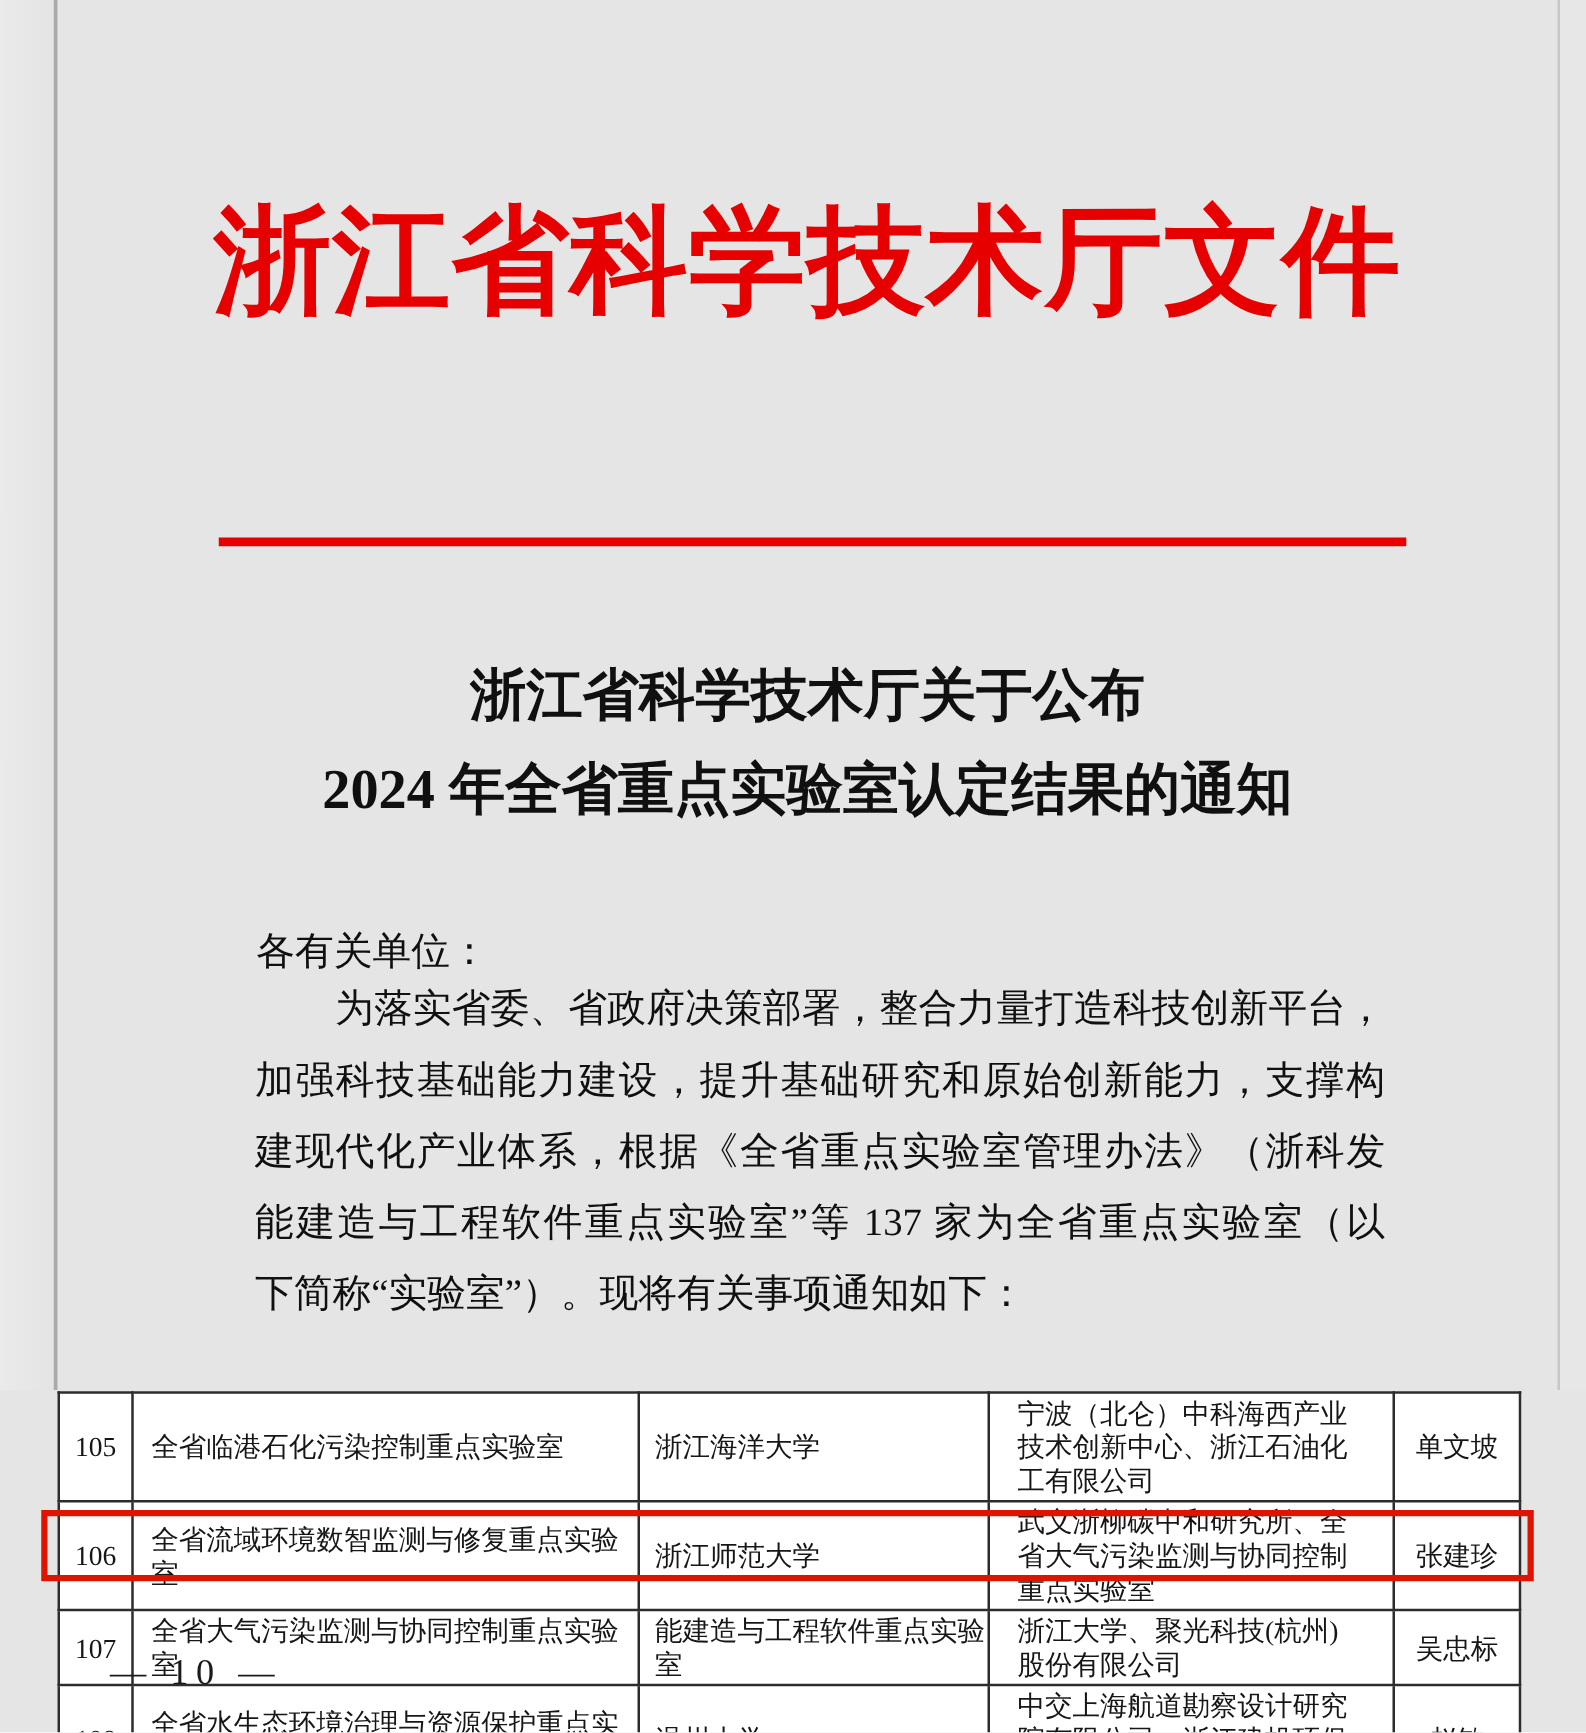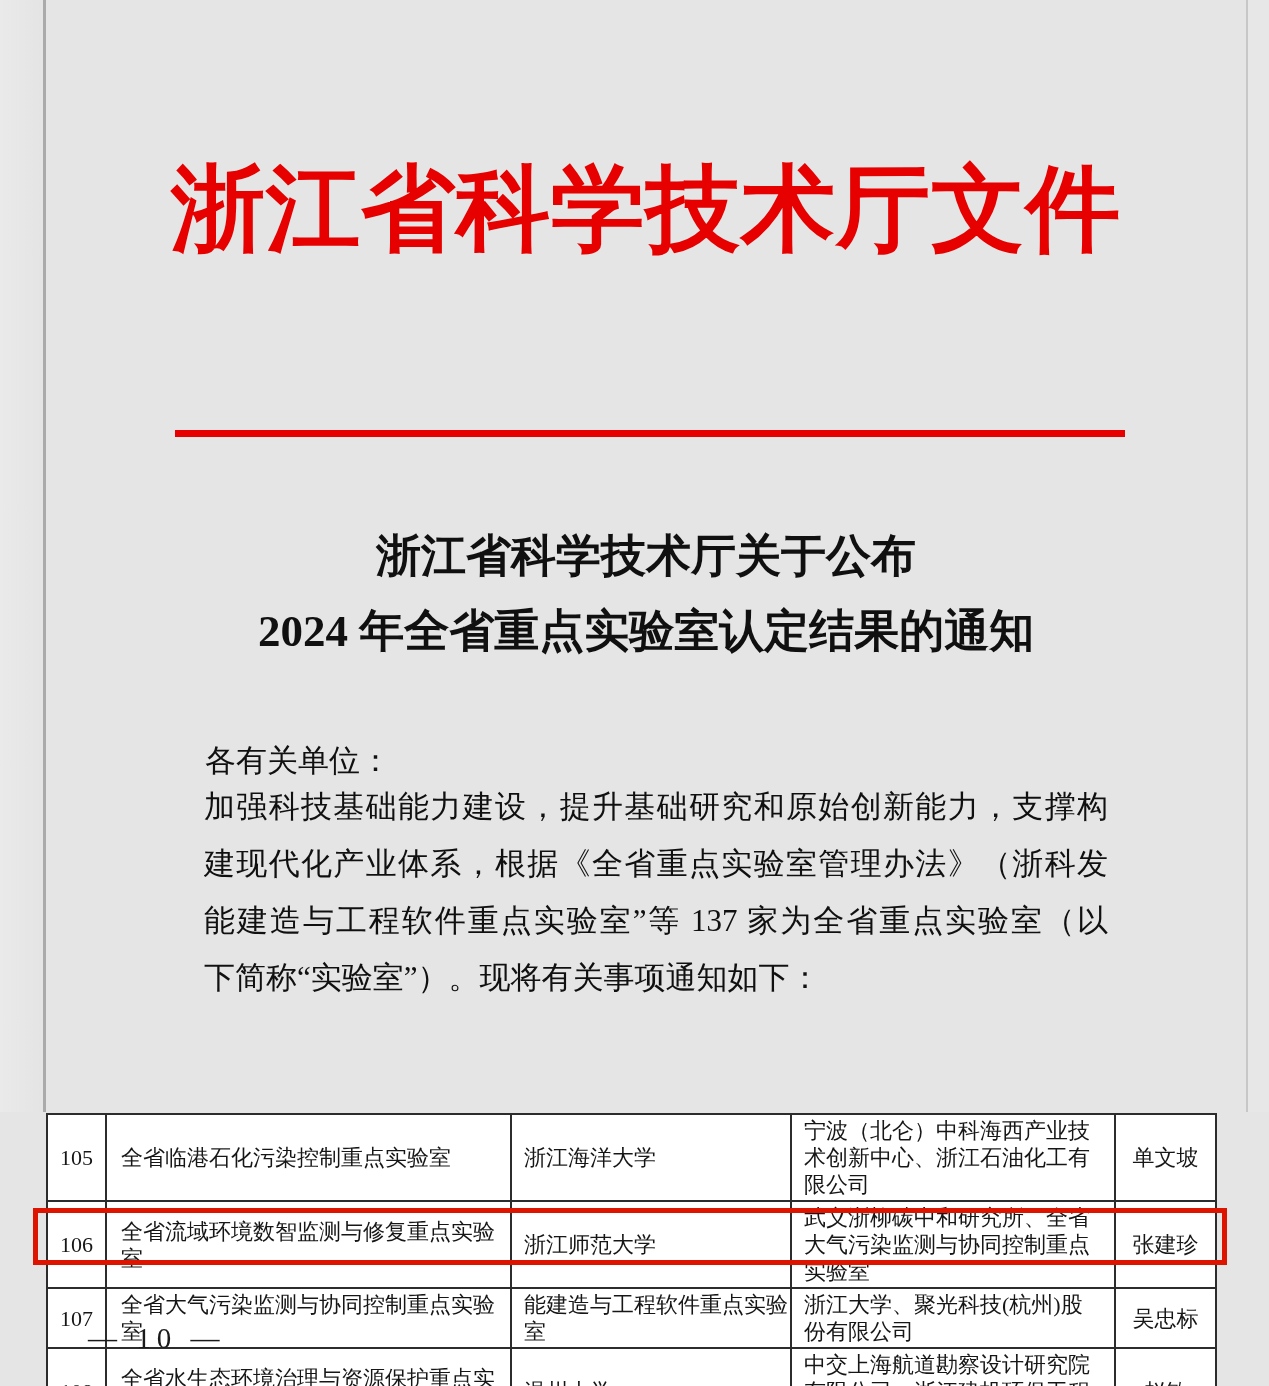--- a/index.html
+++ b/index.html
@@ -59,21 +59,21 @@
     line-height:27px;
   }
   .col-no   { width:59px; }
   .col-lab  { width:405px; }
   .col-inst { width:280px; }
   .col-part { width:324px; }
   .col-dir  { width:101px; }
   .cell-no, .cell-dir { text-align:center; }
   .cell-lab { padding-left:14px; }
   .cell-inst{ padding-left:12px; }
-  .cell-part{ padding:2px 12px; }
+  .cell-part{ padding:2px 22px; }
   .row-h1 { height:57px; } .row-h2 { height:51px; }
   .row-h3 { height:46px; } .row-h4 { height:47px; }
   .highlight-box {
     position:absolute; left:33px; top:1208px; width:1194px; height:57px;
     border:5px solid #dd1400; box-sizing:border-box; z-index:5;
     pointer-events:none;
   }
   .page-number {
     position:absolute; left:88px; top:1322px; font-size:29px;
     letter-spacing:6px; color:#1a1a1a; white-space:nowrap;
@@ -91,20 +91,21 @@
 
 
   <div class="red-rule"></div>
 
   <div class="notice-title l1">浙江省科学技术厅关于公布</div>
   <div class="notice-title l2">2024 年全省重点实验室认定结果的通知</div>
 
   <div class="salutation">各有关单位：</div>
 
   <div class="body-lines">
+    <div class="body-line indent">为落实省委、省政府决策部署，整合力量打造科技创新平台，</div>
     <div class="body-line">加强科技基础能力建设，提升基础研究和原始创新能力，支撑构</div>
     <div class="body-line">建现代化产业体系，根据《全省重点实验室管理办法》（浙科发</div>
     <div class="body-line">能建造与工程软件重点实验室”等 137 家为全省重点实验室（以</div>
     <div class="body-line no-just">下简称“实验室”）。现将有关事项通知如下：</div>
   </div>
 
   <table class="result-table">
     <colgroup>
       <col class="col-no">
         <col class="col-lab">

